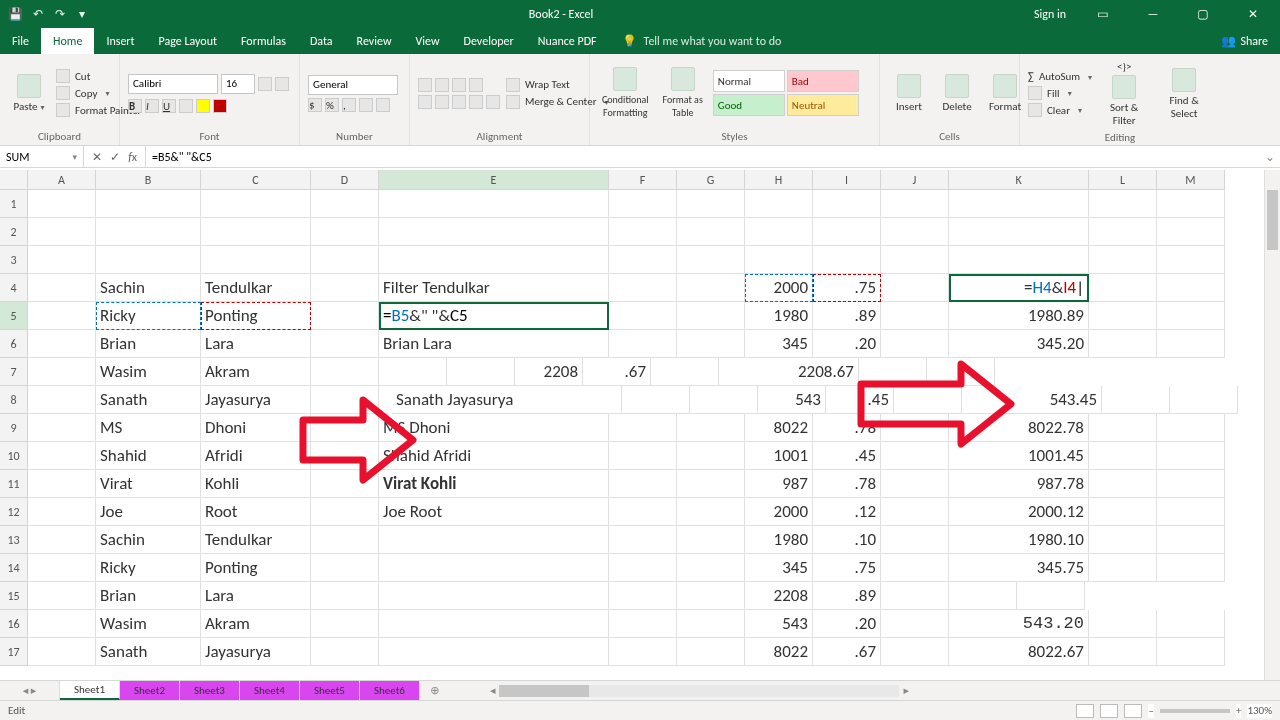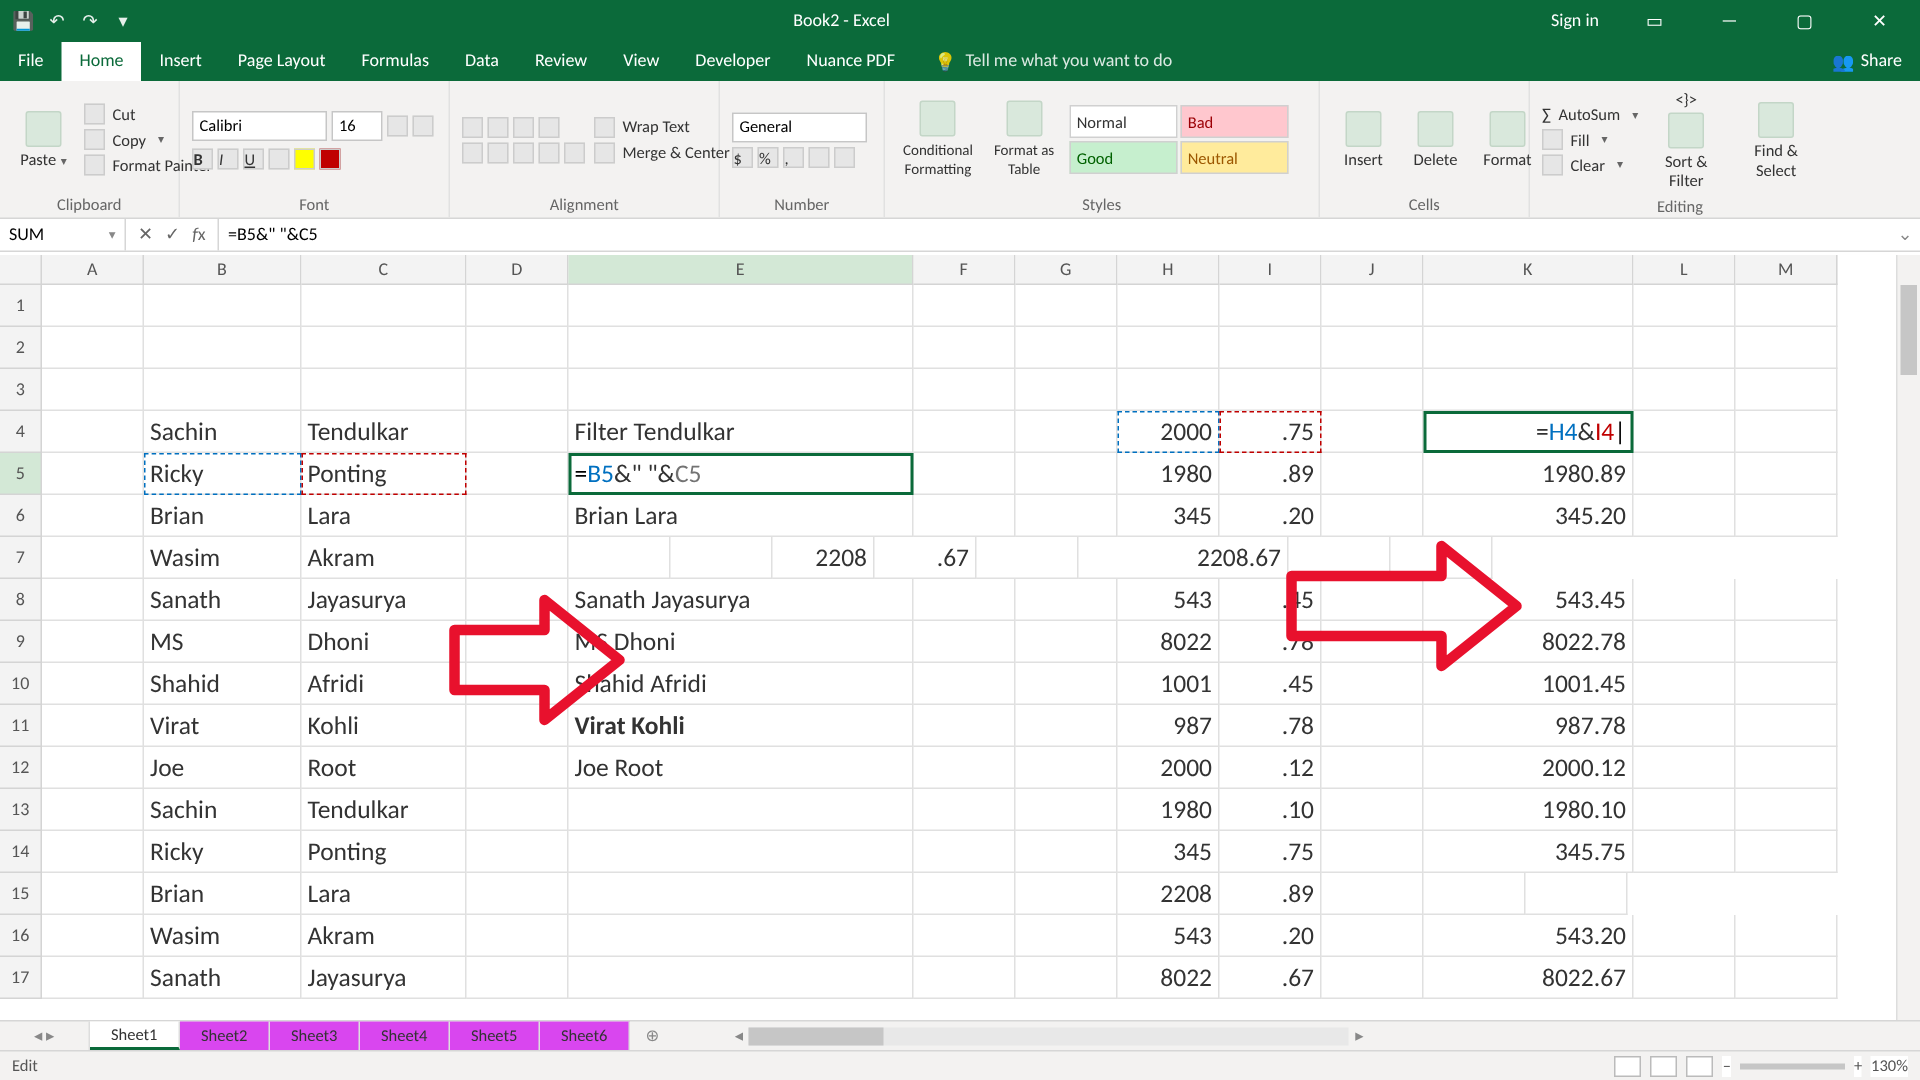--- a/index.html
+++ b/index.html
@@ -147,64 +147,64 @@
         <span class="tiny"><i>I</i></span>
         <span class="tiny"><u>U</u></span>
         <span class="tiny"></span>
         <span class="tiny" style="background:#ffff00"></span>
         <span class="tiny" style="background:#c00000"></span>
       </div>
     </div>
       </div>
     <div class="glabel">Font</div>
   </div>
-  <div class="rgrp" style="width:180px">
-    <div class="gbody">
-      <div class="col">
-        <div class="fontbox">
-            <span class="tiny"></span>
-            <span class="tiny"></span>
-            <span class="tiny"></span>
-            <span class="tiny"></span>
-          </div>
-        <div class="fontbox">
-            <span class="tiny"></span>
-            <span class="tiny"></span>
-            <span class="tiny"></span>
-            <span class="tiny"></span>
-            <span class="tiny"></span>
-          </div>
-      </div>
-      <div class="col">
-        <div class="line">
-            <span class="tiny"></span>
-            <span>Wrap Text</span>
-          </div>
-        <div class="line drop">
-            <span class="tiny"></span>
-            <span>Merge &amp; Center</span>
-          </div>
-      </div>
-    </div>
-    <div class="glabel">Alignment</div>
-  </div>
   <div class="rgrp" style="width:110px">
     <div class="gbody">
         <div class="col">
       <input style="width: 90px; height: 20px; border: 1px solid rgb(198, 198, 198); font-size: 11px; padding: 0px 4px;" value="General">
       <div class="fontbox">
             <span class="tiny">$</span>
             <span class="tiny">%</span>
             <span class="tiny">,</span>
             <span class="tiny"></span>
             <span class="tiny"></span>
           </div>
     </div>
       </div>
     <div class="glabel">Number</div>
+  </div>
+  <div class="rgrp" style="width:180px">
+    <div class="gbody">
+      <div class="col">
+        <div class="fontbox">
+            <span class="tiny"></span>
+            <span class="tiny"></span>
+            <span class="tiny"></span>
+            <span class="tiny"></span>
+          </div>
+        <div class="fontbox">
+            <span class="tiny"></span>
+            <span class="tiny"></span>
+            <span class="tiny"></span>
+            <span class="tiny"></span>
+            <span class="tiny"></span>
+          </div>
+      </div>
+      <div class="col">
+        <div class="line">
+            <span class="tiny"></span>
+            <span>Wrap Text</span>
+          </div>
+        <div class="line drop">
+            <span class="tiny"></span>
+            <span>Merge &amp; Center</span>
+          </div>
+      </div>
+    </div>
+    <div class="glabel">Alignment</div>
   </div>
   <div class="rgrp" style="width:290px">
     <div class="gbody">
       <div class="vbtn">
           <div class="ic"></div>
           <span style="font-size:10px;text-align:center;white-space:pre">Conditional
 Formatting</span>
         </div>
       <div class="vbtn">
           <div class="ic"></div>
@@ -374,21 +374,21 @@
       <div class="row">
         <div class="rh sel">5</div>
         <div class="cell" style="width: 68px;"></div>
         <div class="cell" style="width: 105px;">Ricky</div>
         <div class="cell" style="width: 110px;">Ponting</div>
         <div class="cell" style="width: 68px;"></div>
         <div class="cell" style="width: 230px;">
           <span style="color:#000">=</span>
           <span style="color:#0070c0">B5</span>
           <span>&amp;" "&amp;</span>
-          <span style="color:#737373">C5</span>
+          <span style="color:#000000">C5</span>
         </div>
         <div class="cell" style="width: 68px;"></div>
         <div class="cell" style="width: 68px;"></div>
         <div class="cell r" style="width: 68px;">1980</div>
         <div class="cell r" style="width: 68px;">.89</div>
         <div class="cell" style="width: 68px;"></div>
         <div class="cell r" style="width: 140px;">1980.89</div>
         <div class="cell" style="width: 68px;"></div>
         <div class="cell" style="width: 68px;"></div>
       </div>
@@ -422,21 +422,21 @@
         <div class="cell r" style="width: 140px;">2208.67</div>
         <div class="cell" style="width: 68px;"></div>
         <div class="cell" style="width: 68px;"></div>
       </div>
       <div class="row">
         <div class="rh">8</div>
         <div class="cell" style="width: 68px;"></div>
         <div class="cell" style="width: 105px;">Sanath</div>
         <div class="cell" style="width: 110px;">Jayasurya</div>
         <div class="cell" style="width: 68px;"></div>
-        <div class="cell" style="width: 230px;">Sanath  Jayasurya</div>
+        <div class="cell" style="width: 230px; margin-left: 13px;">Sanath  Jayasurya</div>
         <div class="cell" style="width: 68px;"></div>
         <div class="cell" style="width: 68px;"></div>
         <div class="cell r" style="width: 68px;">543</div>
         <div class="cell r" style="width: 68px;">.45</div>
         <div class="cell" style="width: 68px;"></div>
         <div class="cell r" style="width: 140px;">543.45</div>
         <div class="cell" style="width: 68px;"></div>
         <div class="cell" style="width: 68px;"></div>
       </div>
       <div class="row">
@@ -555,21 +555,21 @@
         <div class="cell" style="width: 68px;"></div>
         <div class="cell" style="width: 105px;">Wasim</div>
         <div class="cell" style="width: 110px;">Akram</div>
         <div class="cell" style="width: 68px;"></div>
         <div class="cell" style="width: 230px;"></div>
         <div class="cell" style="width: 68px;"></div>
         <div class="cell" style="width: 68px;"></div>
         <div class="cell r" style="width: 68px;">543</div>
         <div class="cell r" style="width: 68px;">.20</div>
         <div class="cell" style="width: 68px;"></div>
-        <div class="cell r" style="width: 140px;">543.20</div>
+        <div class="cell r" style="width: 140px; font-family: Liberation Mono, monospace;">543.20</div>
         <div class="cell" style="width: 68px;"></div>
         <div class="cell" style="width: 68px;"></div>
       </div>
       <div class="row">
         <div class="rh">17</div>
         <div class="cell" style="width: 68px;"></div>
         <div class="cell" style="width: 105px;">Sanath</div>
         <div class="cell" style="width: 110px;">Jayasurya</div>
         <div class="cell" style="width: 68px;"></div>
         <div class="cell" style="width: 230px;"></div>

